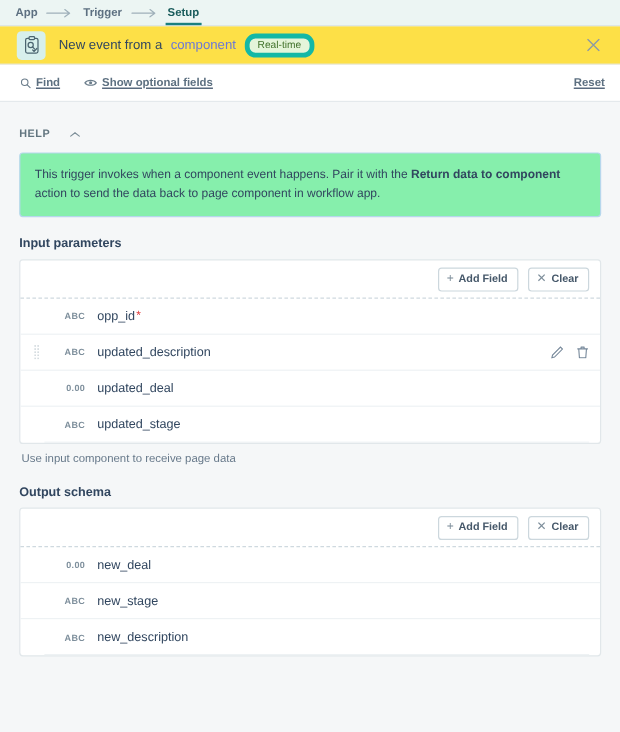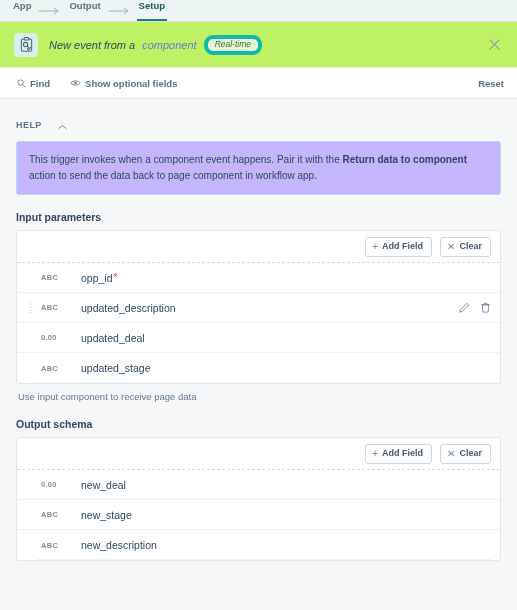--- a/index.html
+++ b/index.html
@@ -16,48 +16,47 @@
   .crumbbar {
     height: 22px;
     background: #ecf5f3;
     border-bottom: 1px solid #d9e3e2;
     display: flex;
     align-items: stretch;
     padding-left: 11px;
     flex: 0 0 auto;
   }
   .crumb {
-    display: flex; align-items: flex-start;
+    display: flex; align-items: center;
     font-size: 9.5px; font-weight: bold;
     color: #5d7081;
     padding: 0 2px;
     position: relative;
     cursor: pointer;
   }
   .crumb.active { color: #1a5c5c; }
   .crumb.active::after {
     content: ""; position: absolute; left: 0; right: 0; bottom: 0;
     height: 2px; background: #1a7f7f;
   }
   .crumb-arrow {
     display: flex; align-items: center; justify-content: center;
     color: #9fb0ba; font-size: 10px; width: 34px;
     user-select: none;
   }
   .crumb-arrow svg { display:block; }
 
   
   .titlebar {
-    background: #bef264;
+    background: #fde047;
     border-bottom: 1px solid #e4e9ec;
-    height: 46px;
+    height: 32px;
     display: flex; align-items: center;
     padding: 0 12px 0 14px;
     flex: 0 0 auto;
-    font-style: italic;
   }
   .title-icon {
     width: 24px; height: 24px; flex: 0 0 auto;
     border-radius: 4px;
     background: #d7f0ec;
     display: flex; align-items: center; justify-content: center;
   }
   .title-text {
     margin-left: 11px;
     font-size: 11px;
@@ -85,20 +84,21 @@
 
   
   .toolbar {
     background: #ffffff;
     border-bottom: 1px solid #e4e9ec;
     height: 31px;
     display: flex; align-items: center;
     padding: 0 13px 0 17px;
     gap: 20px;
     flex: 0 0 auto;
+    text-decoration: underline;
   }
   .tool {
     display: flex; align-items: center; gap: 4px;
     font-size: 9.5px; font-weight: bold;
     color: #5d7081; cursor: pointer;
   }
   .tool svg { display:block; }
   .toolbar-spacer { flex: 1 1 auto; }
   .reset-link {
     font-size: 9.5px; font-weight: bold; color: #5d7081; cursor: pointer; text-align: center;
@@ -117,21 +117,21 @@
     display: flex; align-items: center; gap: 16px;
     padding: 17px 0 7px 0;
     cursor: pointer;
   }
   .help-label {
     font-size: 9px; font-weight: bold; letter-spacing: .45px;
     color: #62757f;
   }
   .help-box {
     border: 1px solid #b6d7ec;
-    background: #c4b5fd;
+    background: #86efac;
     border-radius: 3px;
     padding: 10px 12px 11px;
     font-size: 10px;
     line-height: 1.55;
     color: #31465f;
   }
   .help-box b { font-weight: bold; }
 
   
   .section-title {
@@ -183,20 +183,21 @@
     margin-right: 2px;
   }
   .row.dragging .drag-handle { display: flex; }
   .drag-handle .dots {
     width: 5px; height: 13px;
     background-image: radial-gradient(#b9c5cc 0.7px, transparent 0.8px);
     background-size: 2.5px 2.6px;
   }
   .type-tag {
     width: 30px; flex: 0 0 auto;
+    text-align: right;
     font-size: 7.5px;
     font-weight: bold;
     letter-spacing: .3px;
     color: #7e8f9c;
     margin-left: 16px;
   }
   .row.dragging .type-tag { margin-left: 4px; }
   .field-name {
     margin-left: 10px;
     font-size: 10.5px;
@@ -222,21 +223,21 @@
   <div class="crumbbar">
     <div class="crumb">
       <span>App</span>
     </div>
     <div class="crumb-arrow">
       <svg width="24" height="8" viewBox="0 0 24 8">
           <path d="M1 4 H20 M16 1 L20 4 L16 7" stroke="#9fb0ba" stroke-width="1" fill="none" stroke-linecap="round" stroke-linejoin="round"></path>
         </svg>
     </div>
     <div class="crumb">
-      <span>Output</span>
+      <span>Trigger</span>
     </div>
     <div class="crumb-arrow">
       <svg width="24" height="8" viewBox="0 0 24 8">
           <path d="M1 4 H20 M16 1 L20 4 L16 7" stroke="#9fb0ba" stroke-width="1" fill="none" stroke-linecap="round" stroke-linejoin="round"></path>
         </svg>
     </div>
     <div class="crumb active">
       <span>Setup</span>
     </div>
   </div>

